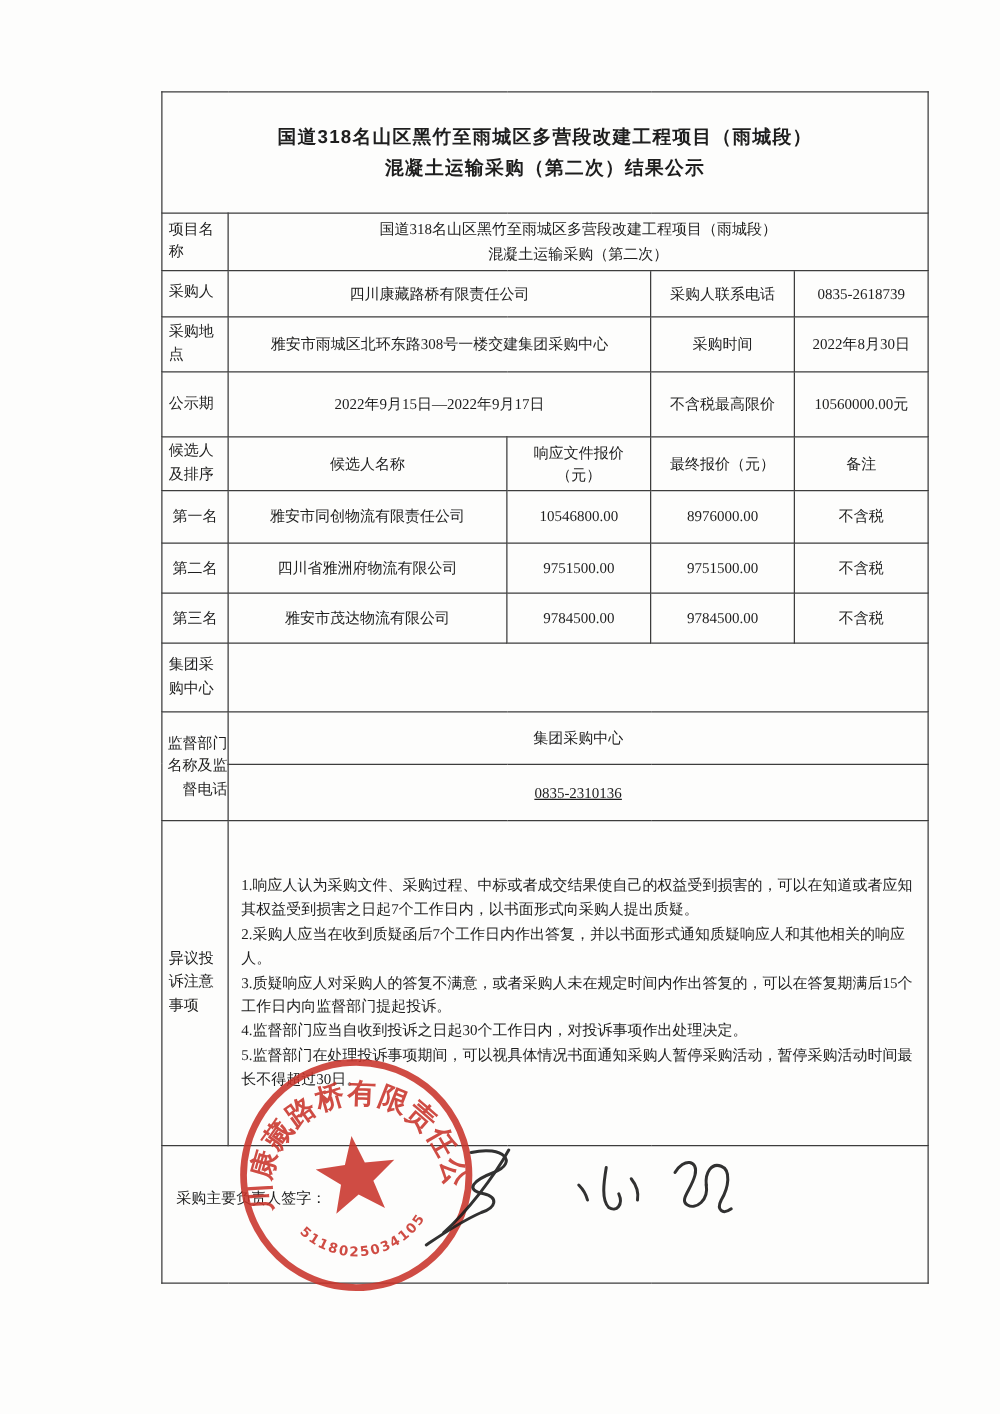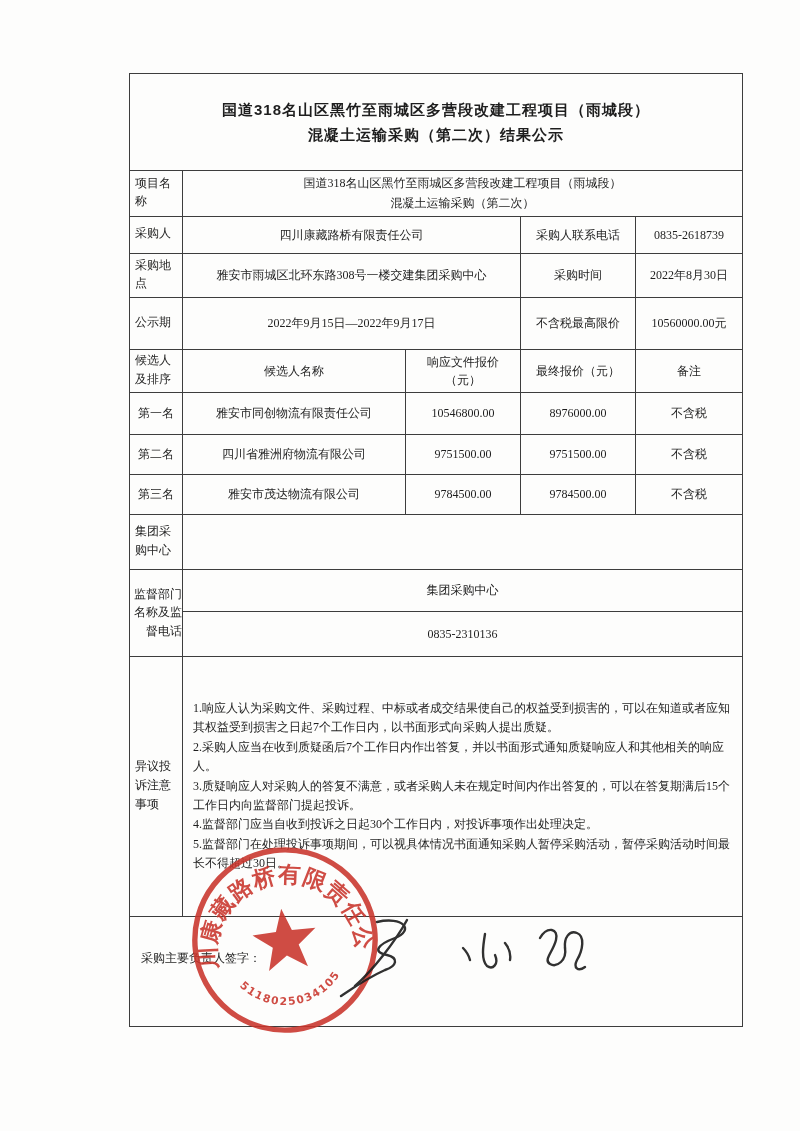--- a/index.html
+++ b/index.html
@@ -28,21 +28,21 @@
   tr.r-project  { height:45px; }
   tr.r-purch    { height:37px; }
   tr.r-loc      { height:44px; }
   tr.r-pub      { height:52px;margin-top:40px; }
   tr.r-chead    { height:43px; }
   tr.r-c1       { height:42px; }
   tr.r-c2       { height:40px; }
   tr.r-c3       { height:40px; }
   tr.r-other    { height:55px; }
   tr.r-sup1     { height:42px; }
-  tr.r-sup2     { height:45px; }
+  tr.r-sup2     { height:45px;text-decoration:underline; }
   tr.r-obj      { height:260px; }
   tr.r-sign     { height:110px;margin-left:12px; }
 
   td.title-cell {
     font-family:"Liberation Sans","DejaVu Sans",sans-serif;
     font-weight:bold; font-size:15px; line-height:2.0; letter-spacing:1px;
   }
   td.lab { text-align:left; padding:2px 2px 2px 5px; line-height:1.55;font-family:Liberation Mono, monospace; }
   td.lab-c { text-align:right; padding:2px 0; line-height:1.55;margin-left:15px; }
   td.chead { padding:2px 13px; }

